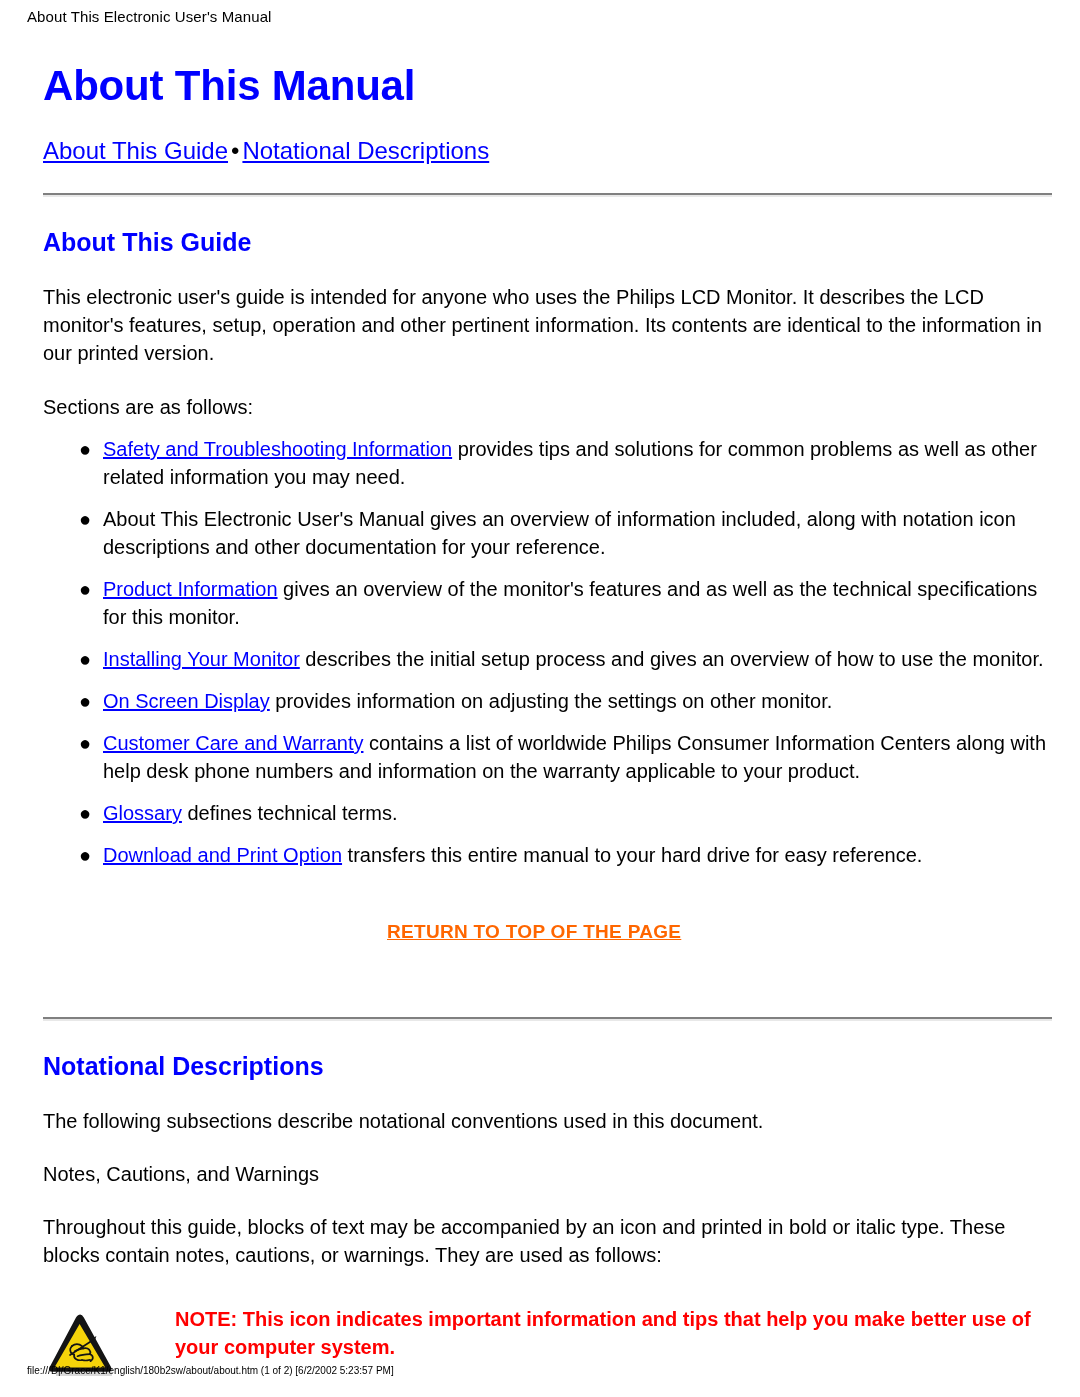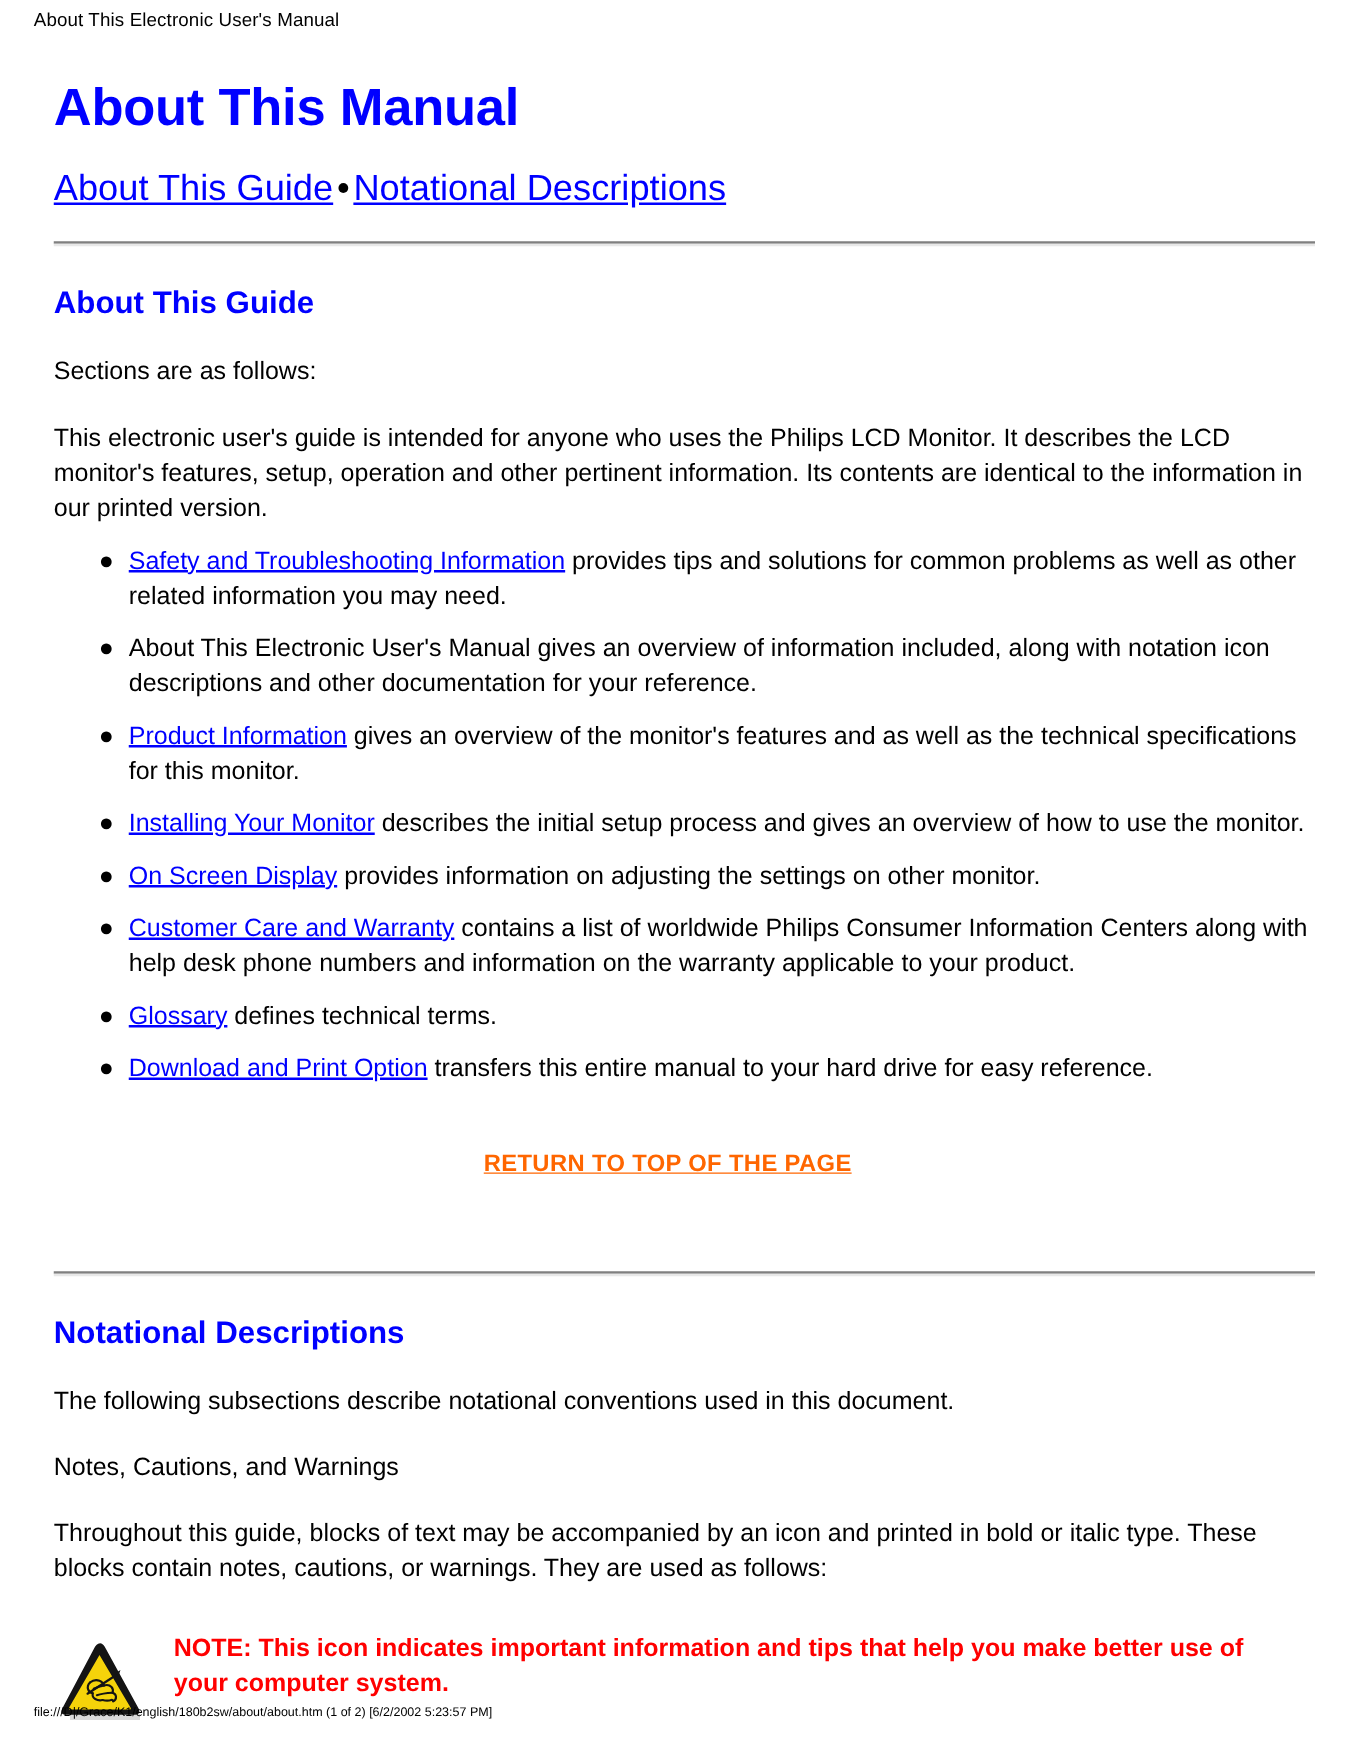--- a/index.html
+++ b/index.html
@@ -40,21 +40,21 @@
     font-size: 42px;
     line-height: 48px;
     font-weight: bold;
     color: #0000ff;
     margin: 0 0 0 0;
     letter-spacing: -0.2px;
   }
 
   .nav-links {
     margin-top: 26px;
-    font-size: 29px;
+    font-size: 24px;
     line-height: 30px;
     color: #000;
   }
   .nav-links a {
     color: #0000ff;
     text-decoration: underline;
   }
   .nav-links .sep {
     color: #000;
     text-decoration: none;
@@ -129,20 +129,21 @@
     font-weight: normal;
     margin: 26px 0 0 0;
     color: #000;
   }
 
   
   .note-block {
     margin-top: 36px;
     display: flex;
     align-items: flex-start;
+    justify-content: space-between;
   }
   .note-icon {
     width: 74px;
     height: 70px;
     flex: 0 0 74px;
     margin-top: 4px;
   }
   .note-text {
     margin-left: 22px;
     font-size: 20px;
@@ -172,23 +173,23 @@
   <h1 class="doc-title">About This Manual</h1>
 
   <div class="nav-links">
     <a href="#">About This Guide</a><span class="sep">•</span><a href="#">Notational Descriptions</a>
   </div>
 
   <hr class="rule">
 
   <h2 class="section-head">About This Guide</h2>
 
+  <p class="body-text">This electronic user's guide is intended for anyone who uses the Philips LCD Monitor. It describes the LCD monitor's features, setup, operation and other pertinent information. Its contents are identical to the information in our printed version.</p>
+
   <p class="body-text">Sections are as follows:</p>
-
-  <p class="body-text">This electronic user's guide is intended for anyone who uses the Philips LCD Monitor. It describes the LCD monitor's features, setup, operation and other pertinent information. Its contents are identical to the information in our printed version.</p>
 
   <ul class="section-list">
     <li>
       <span class="bullet">●</span><a href="#">Safety and Troubleshooting Information</a><span> provides tips and solutions for common problems as well as other related information you may need.</span>
     </li>
     <li>
       <span class="bullet">●</span><span>About This Electronic User's Manual gives an overview of information included, along with notation icon descriptions and other documentation for your reference.</span>
     </li>
     <li>
       <span class="bullet">●</span><a href="#">Product Information</a><span> gives an overview of the monitor's features and as well as the technical specifications for this monitor.</span>

